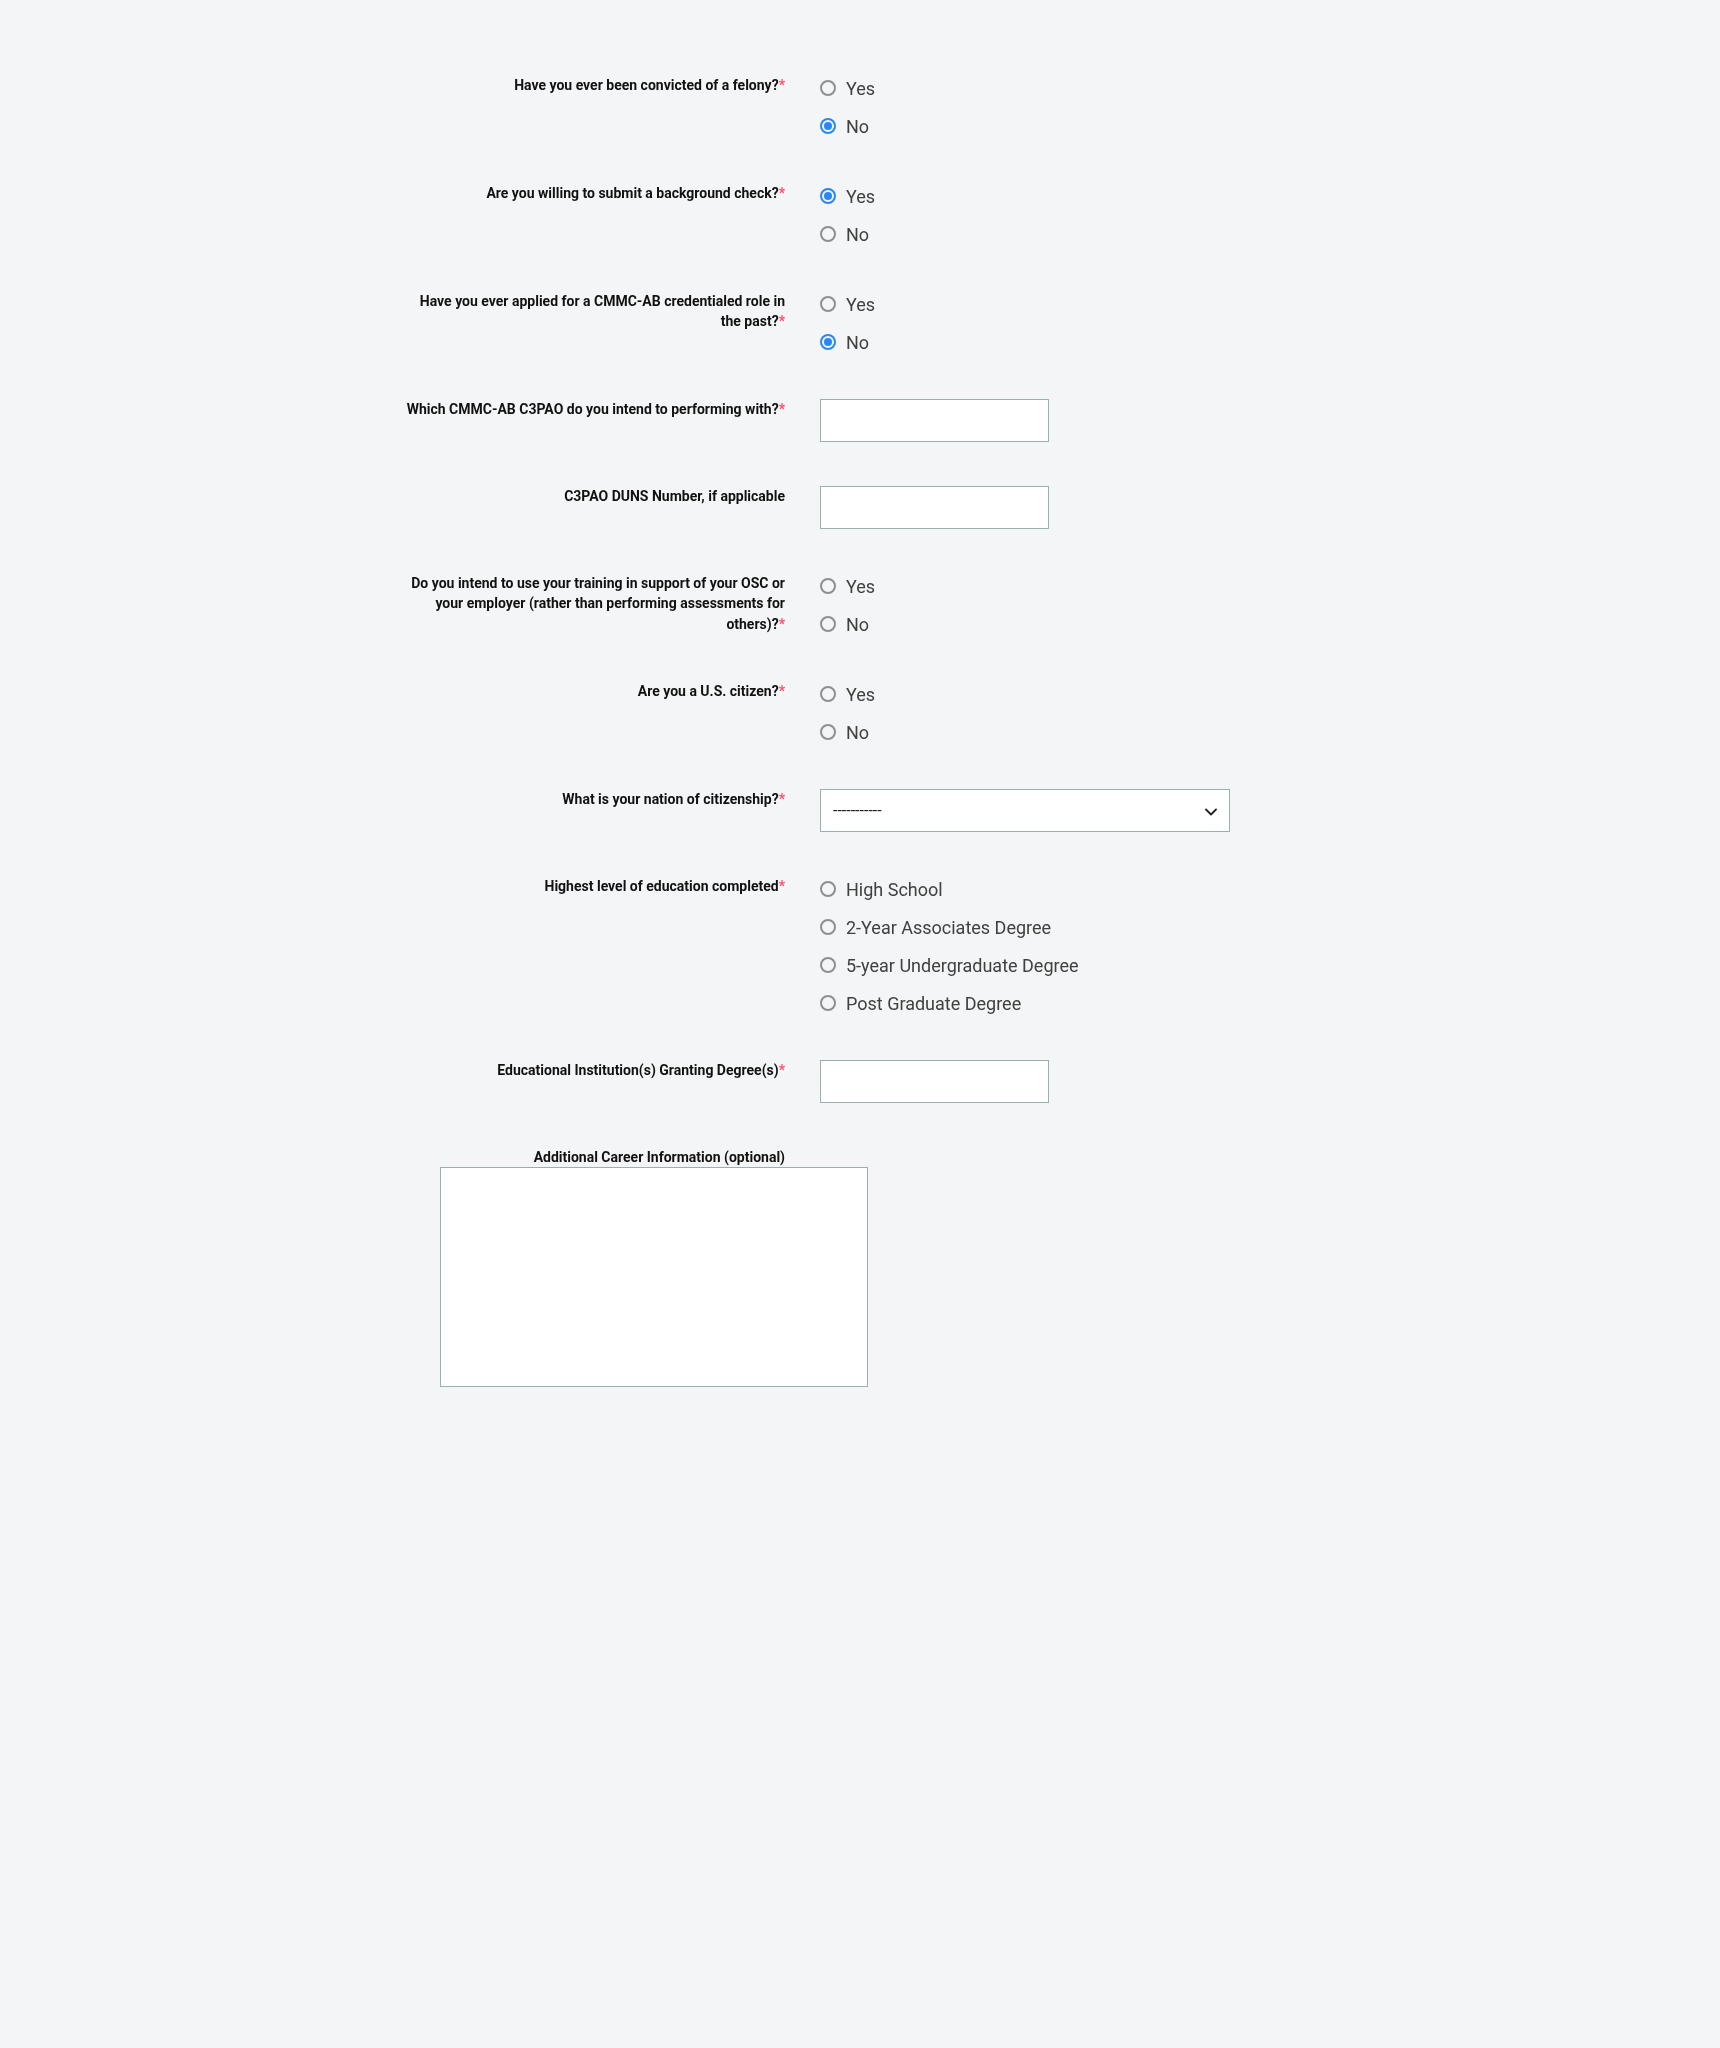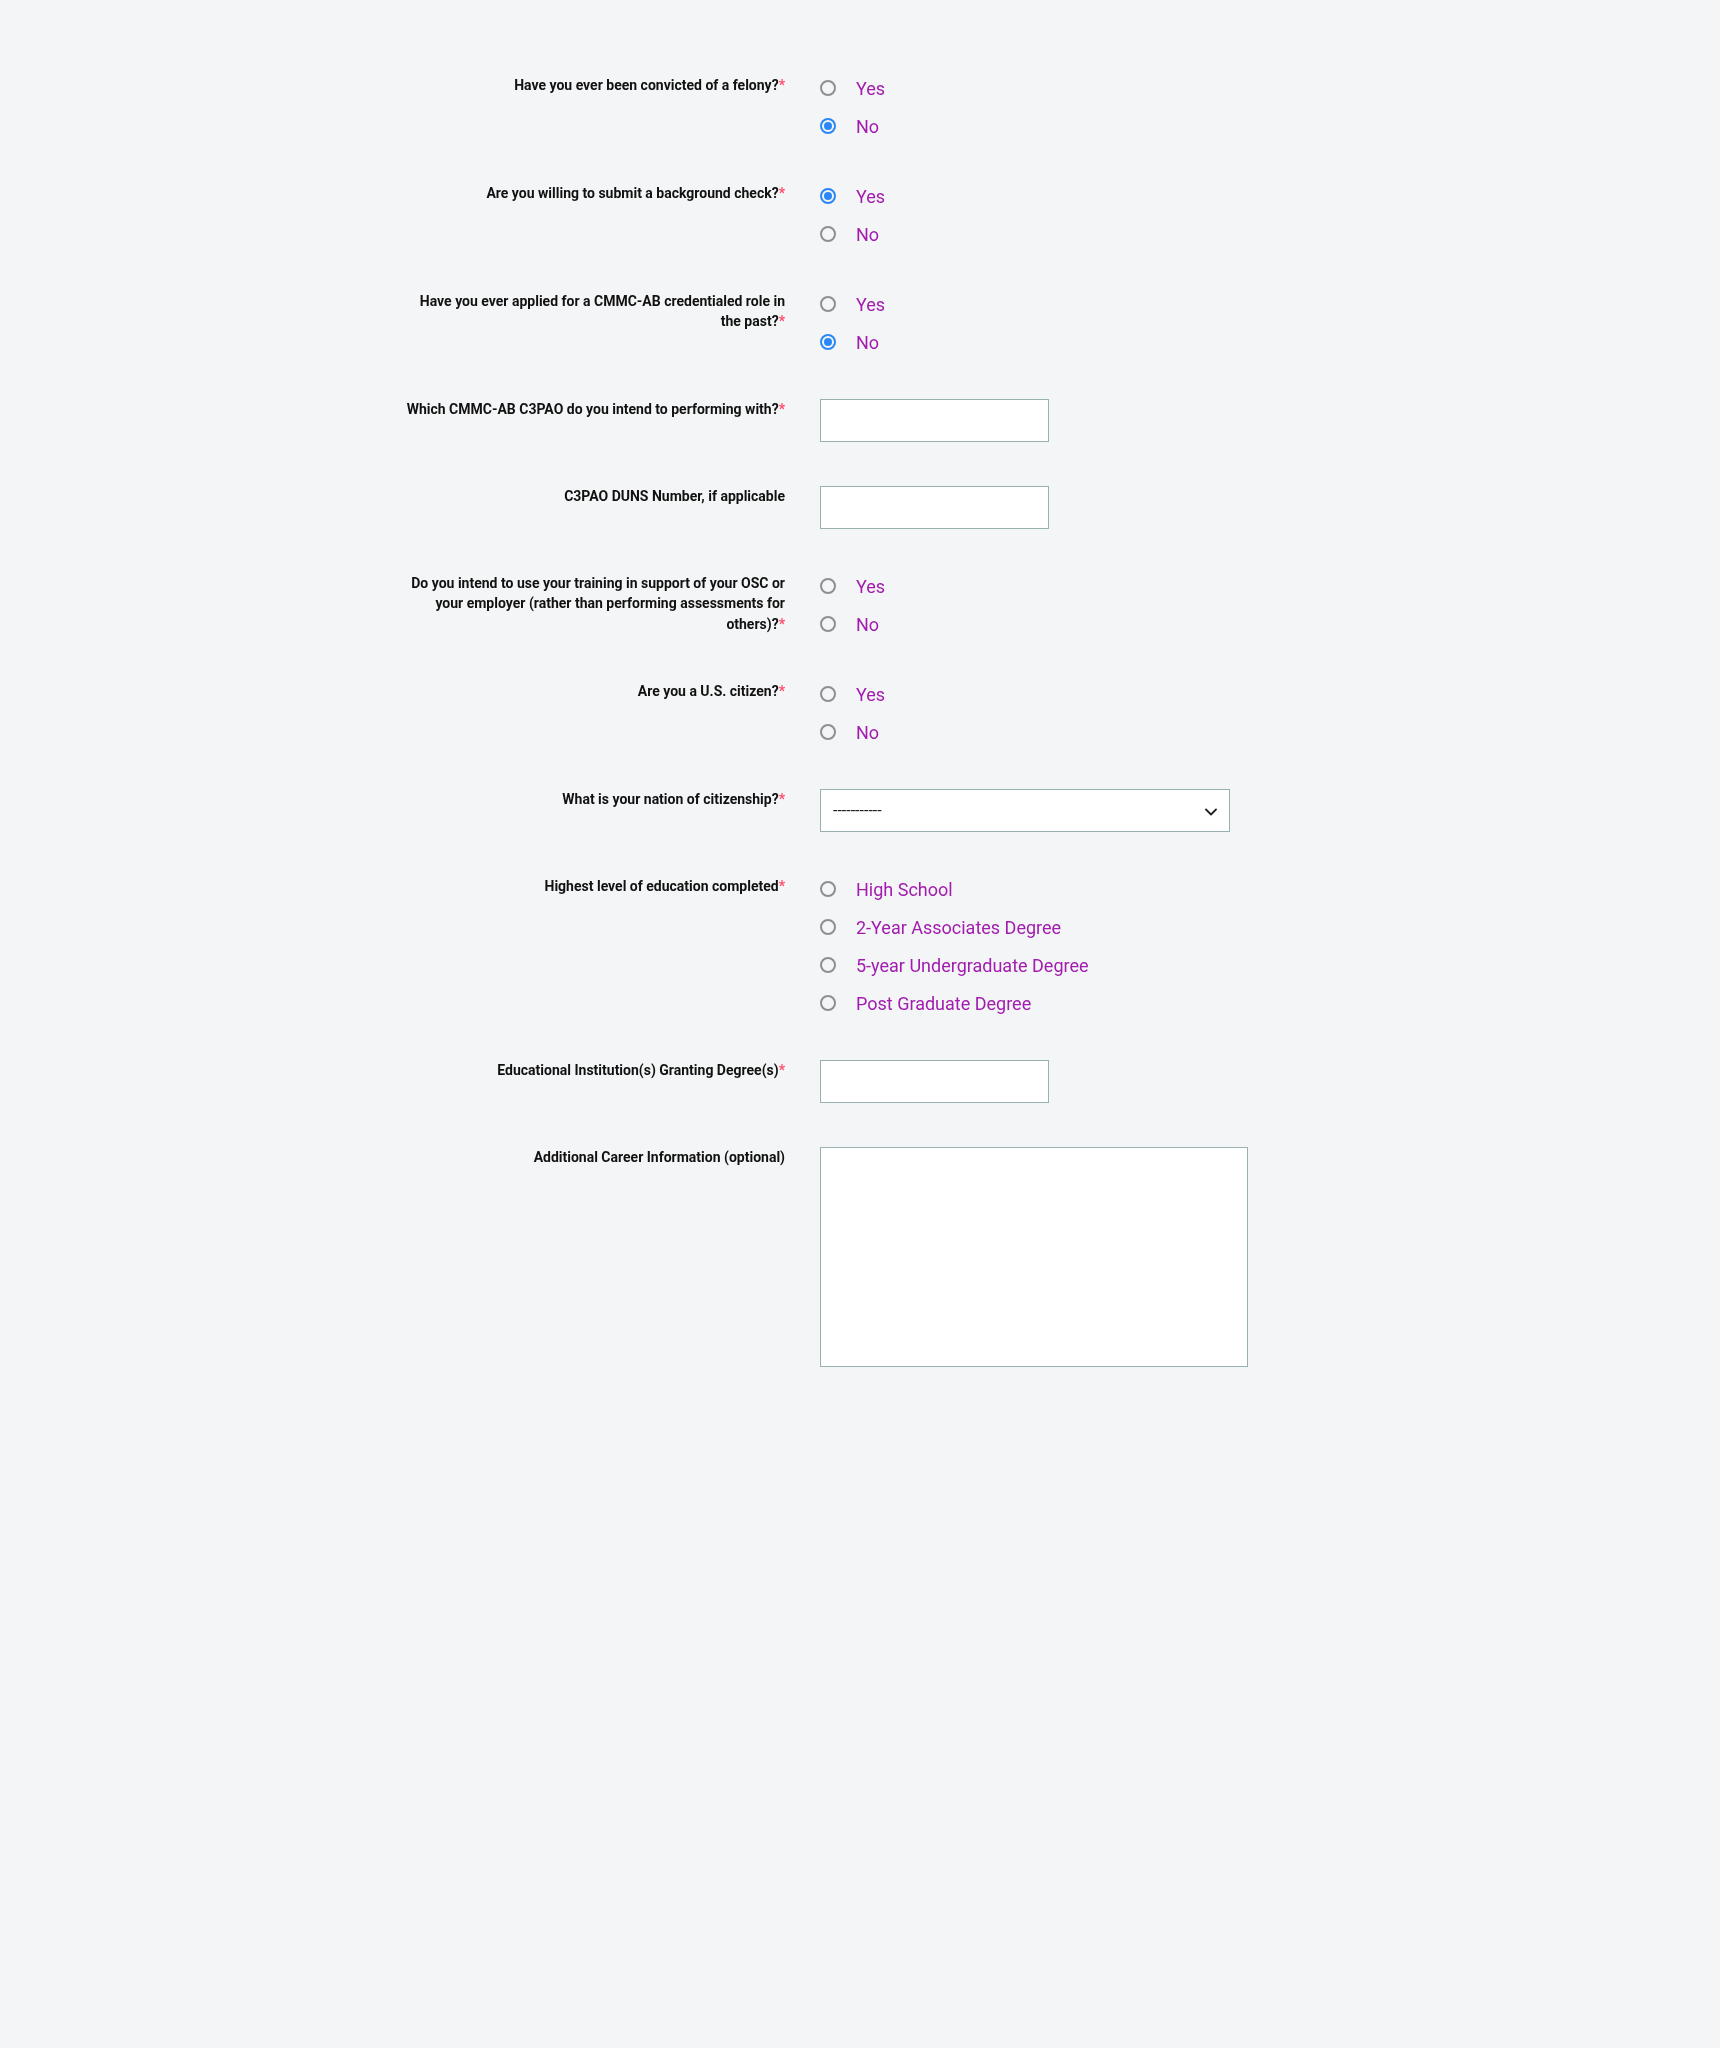--- a/index.html
+++ b/index.html
@@ -54,23 +54,23 @@
     position:absolute;
     top:50%; left:50%;
     transform:translate(-50%,-50%);
     width:8px; height:8px;
     border-radius:50%;
     background:#2a87f6;
     display:none;
   }
   .radio-outer.selected .radio-inner { display:block; }
   .radio-label {
-    margin-left:20px;
+    margin-left:10px;
     font-size:18px;
-    color:#a21caf;
+    color:#404040;
   }
   .text-input {
     width:229px;
     height:43px;
     border:1px solid #98b0b0;
     background:#fff;
     font-size:16px;
     padding:0 10px;
   }
   .select-input {
@@ -228,20 +228,20 @@
     </div>
   </div>
 
   <div class="row">
     <div class="label-col"><span>Educational Institution(s) Granting Degree(s)</span><span class="req">*</span></div>
     <div class="input-col">
       <input class="text-input" value="" style="">
     </div>
   </div>
 
-  <div class="row" style="margin-bottom:0;">
+  <div class="row" style="margin-bottom:0;flex-direction:column;">
     <div class="label-col"><span>Additional Career Information (optional)</span></div>
     <div class="input-col">
       <textarea class="textarea-input" style=""></textarea>
     </div>
   </div>
 
 </div>
 
 </body></html>

